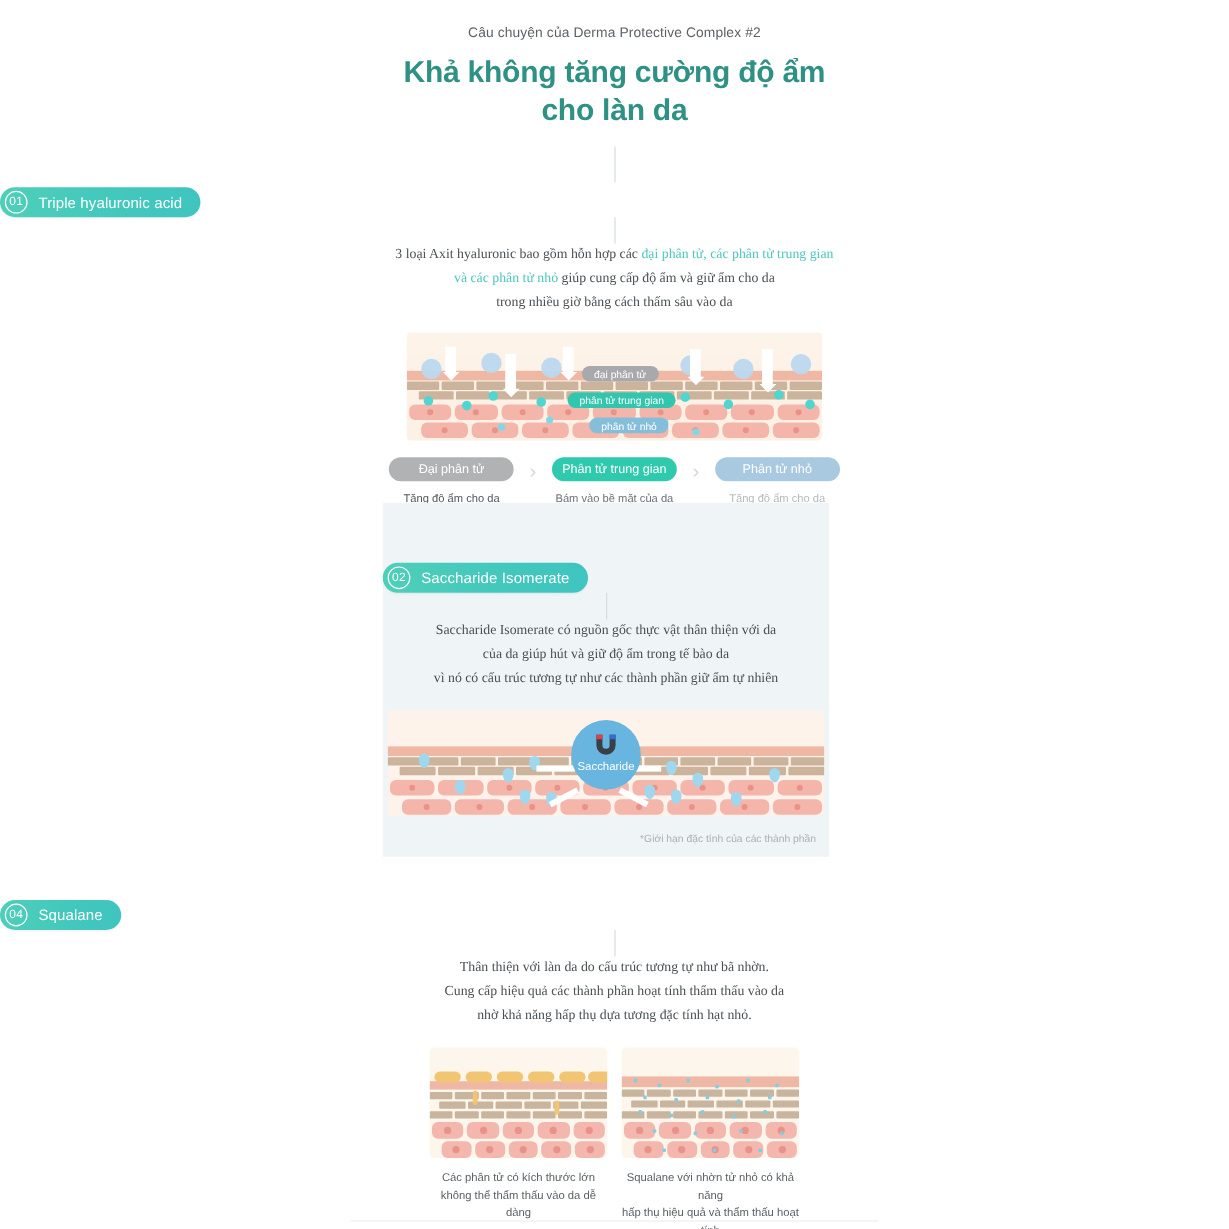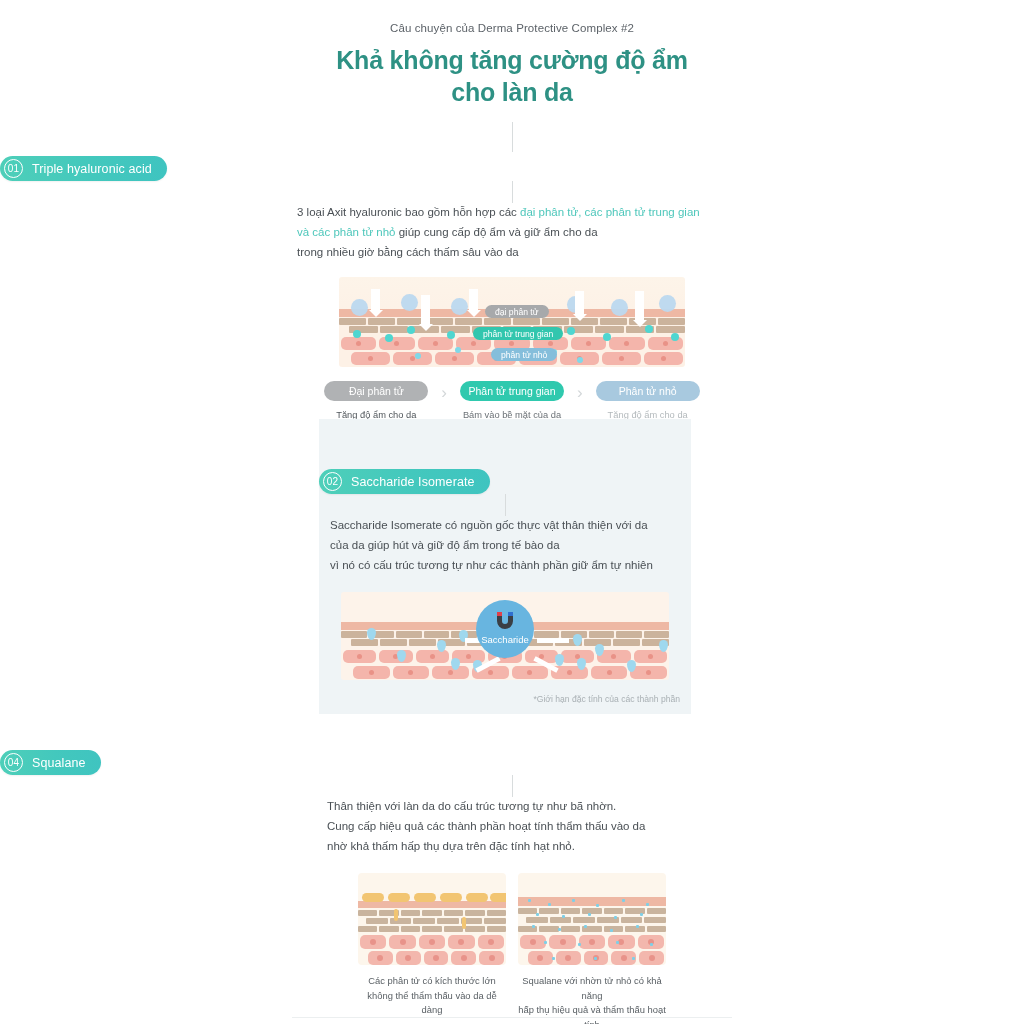--- a/index.html
+++ b/index.html
@@ -51,25 +51,27 @@
     border: 1.4px solid #ffffff;
     color: #ffffff; font-size: 10px;
     display: flex; align-items: center; justify-content: center;
     margin-right: 9px;
     letter-spacing: .3px;
   }
   .badge-label { color: #ffffff; font-size: 12.5px; letter-spacing: .1px; }
 
   
   .desc {
+    text-align: center;
     font-size: 11.5px;
     color: #4a5055;
     line-height: 1.72;
     margin: 0 auto;
     max-width: 420px;
+    font-family: Liberation Serif, serif;
   }
   .hl { color: #4ec7bb; }
 
   .footnote {
     font-size: 8.6px;
     color: #a9b0b4;
     text-align: right;
   }
 
   
@@ -167,21 +169,21 @@
   }
 
   
   .panel {
     position: absolute; left: 319px; top: 419px;
     width: 372px; height: 295px;
     background: #eff4f6;
   }
   .sacc-box {
     position: relative;
-    width: 328px; height: 88px;
+    width: 364px; height: 88px;
     margin: 0 auto;
     background: #fdf3ea;
     border-radius: 3px;
     overflow: hidden;
   }
   .sacc-circle {
     position: absolute; left: 50%; top: 8px;
     width: 58px; height: 58px; margin-left: -29px;
     border-radius: 50%;
     background: #68b5e0;
@@ -480,21 +482,21 @@
         <div class="badge-num">04</div>
         <div class="badge-label">Squalane</div>
       </div>
     </div>
 
     <div class="connector short"></div>
 
     <div class="desc" style="max-width:370px;">
       <div>Thân thiện với làn da do cấu trúc tương tự như bã nhờn.</div>
       <div>Cung cấp hiệu quả các thành phần hoạt tính thẩm thấu vào da</div>
-      <div>nhờ khả thấm hấp thụ dựa trên đặc tính hạt nhỏ.</div>
+      <div>nhờ khả năng hấp thụ dựa tương đặc tính hạt nhỏ.</div>
     </div>
 
     <div class="compare" style="margin-top:17px;">
 
       <div class="cmp-col">
         <div class="cmp-box">
           <div class="surface" style="top:28px; height:7px;"></div>
           <div class="ybrick" style="left:4px; top:20px; width:22px;"></div>
           <div class="ybrick" style="left:30px; top:20px; width:22px;"></div>
           <div class="ybrick" style="left:56px; top:20px; width:22px;"></div>

